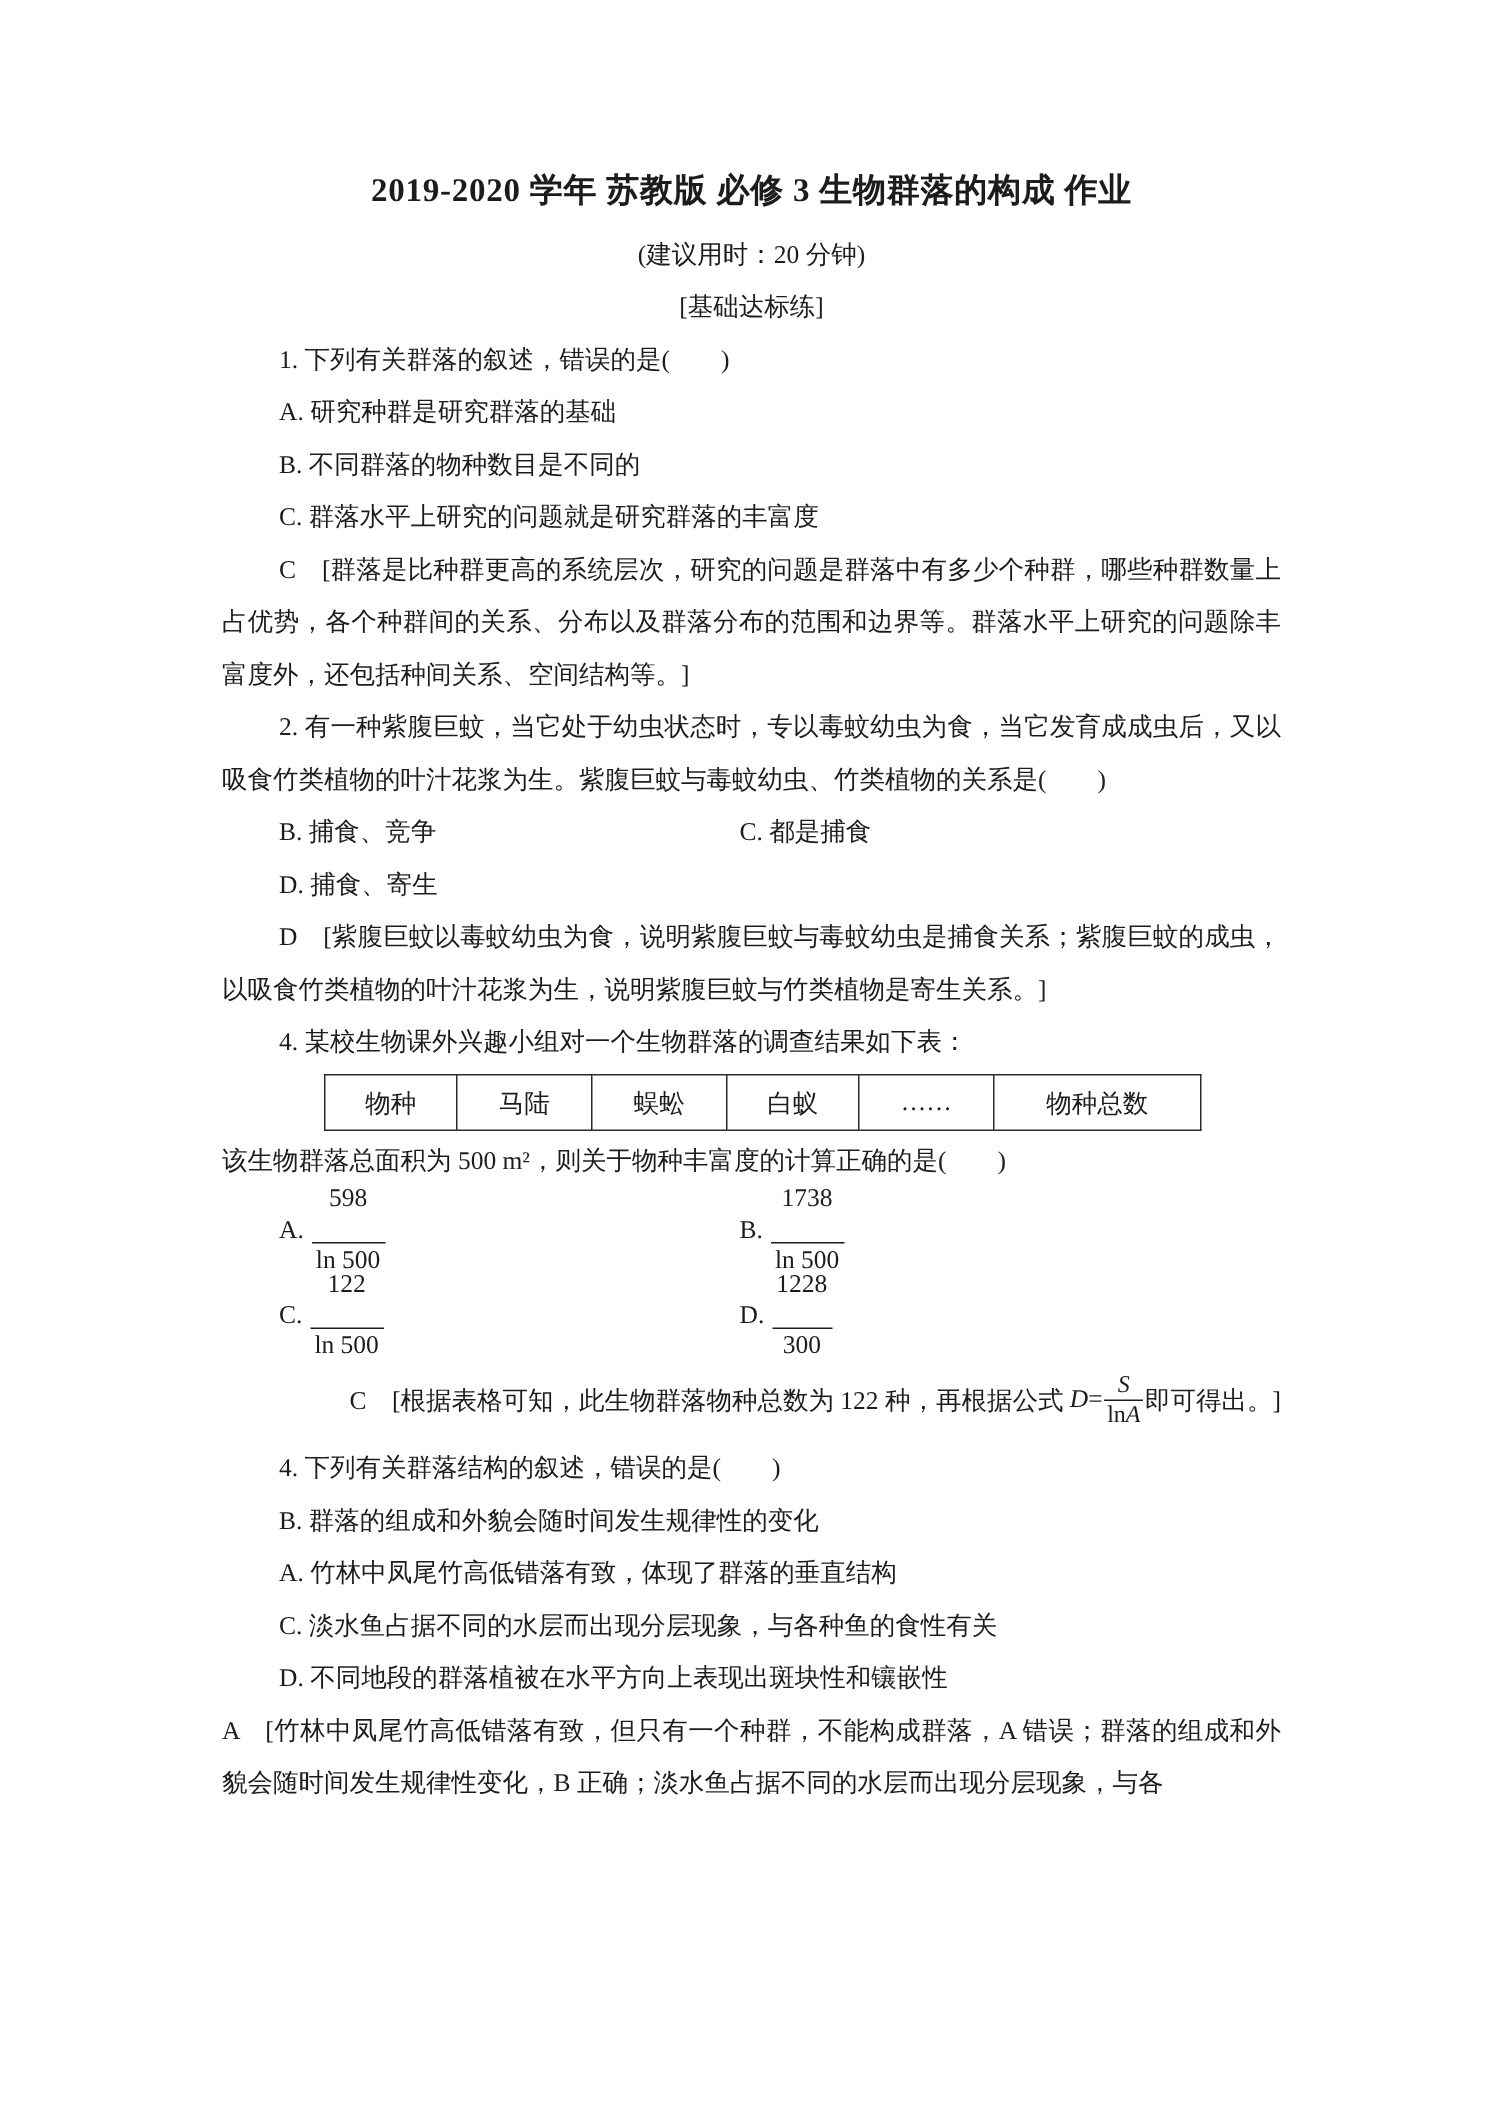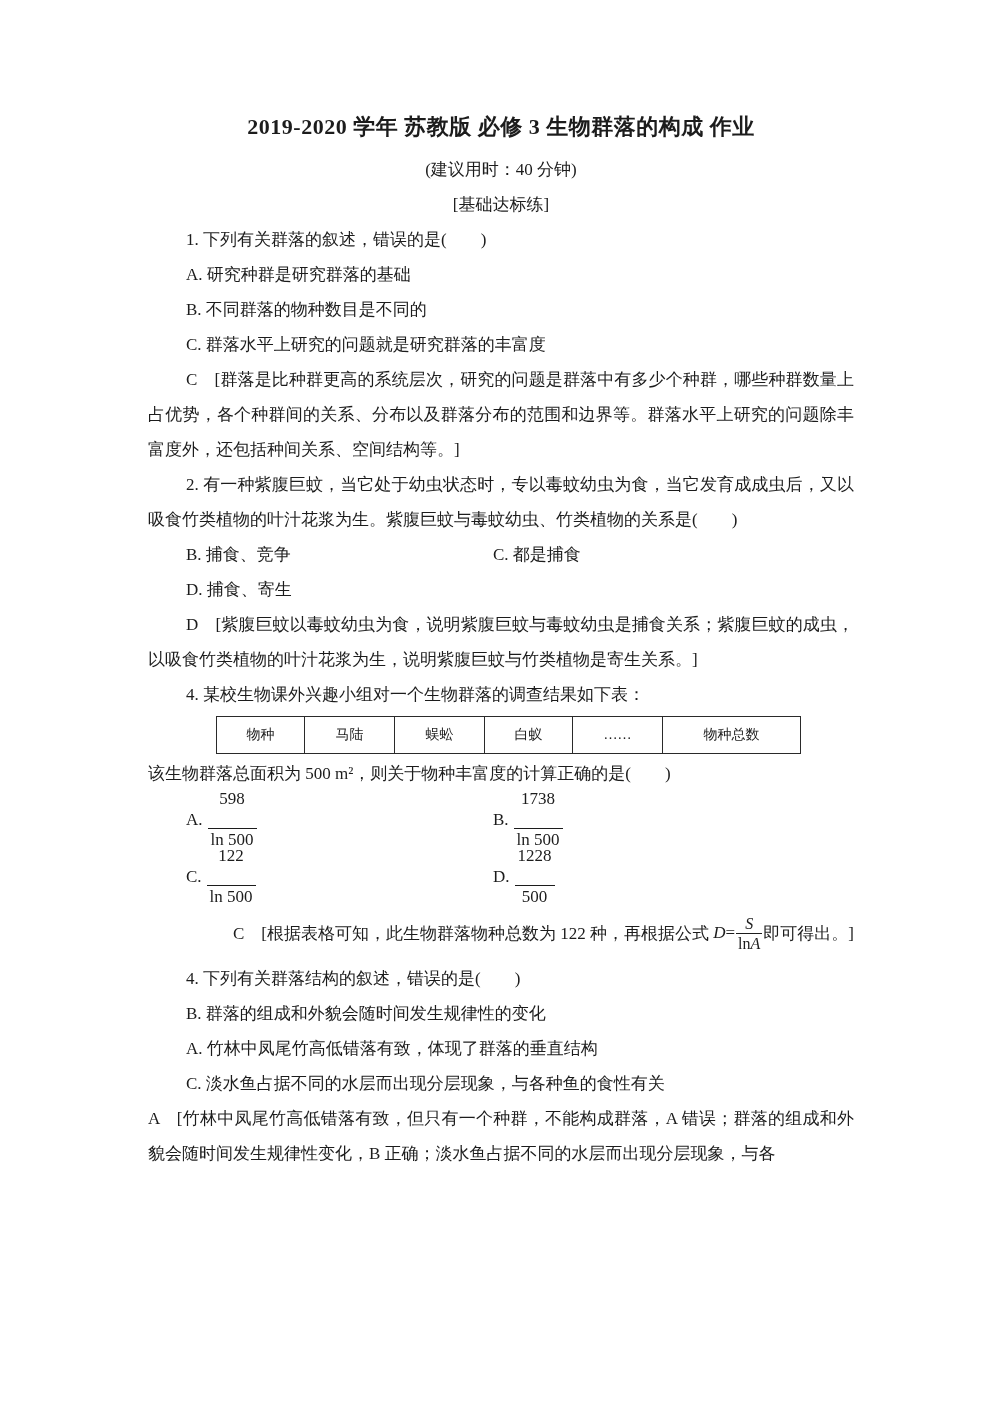--- a/index.html
+++ b/index.html
@@ -31,21 +31,21 @@
   .opt { padding-left: 38px; }
   .opt-grid {
     display: grid;
     grid-template-columns: 307px auto;
     padding-left: 38px;
   }
   table.species {
     border-collapse: collapse;
     margin: 4px 0 2px 68px;
     text-align: center;
-    font-size: 14px;
+    font-size: 17px;
     line-height: normal;
   }
   table.species td {
     border: 1.5px solid #2a2a2a;
     height: 36px;
     padding: 0 4px;
   }
   .frac-grid {
     display: grid;
     grid-template-columns: 307px auto;
@@ -86,21 +86,21 @@
   }
   .inline-frac .den { border-top: 1.3px solid #1c1c1c; padding: 0 2px; }
   var, .it { font-style: italic; font-family: "Liberation Serif", "DejaVu Serif", serif; }
 </style>
 </head>
 <body>
 
 <div class="page">
 
   <h1 class="title">2019-2020 学年 苏教版 必修 3 生物群落的构成 作业</h1>
-  <p class="center">(建议用时：40 分钟)</p>
+  <p class="center">(建议用时：20 分钟)</p>
   <p class="center">[基础达标练]</p>
 
   <p class="indent">1. 下列有关群落的叙述，错误的是(　　)</p>
   <p class="opt">A. 研究种群是研究群落的基础</p>
   <p class="opt">B. 不同群落的物种数目是不同的</p>
   <p class="opt">C. 群落水平上研究的问题就是研究群落的丰富度</p>
   <p class="indent">C　[群落是比种群更高的系统层次，研究的问题是群落中有多少个种群，哪些种群数量上占优势，各个种群间的关系、分布以及群落分布的范围和边界等。群落水平上研究的问题除丰富度外，还包括种间关系、空间结构等。]</p>
 
   <p class="indent">2. 有一种紫腹巨蚊，当它处于幼虫状态时，专以毒蚊幼虫为食，当它发育成成虫后，又以吸食竹类植物的叶汁花浆为生。紫腹巨蚊与毒蚊幼虫、竹类植物的关系是(　　)</p>
   <div class="opt-grid">
@@ -154,28 +154,29 @@
       <span>C.</span>
       <span class="frac">
         <span class="num">122</span>
         <span class="den">ln 500</span>
       </span>
     </div>
     <div class="frac-item">
       <span>D.</span>
       <span class="frac">
         <span class="num">1228</span>
-        <span class="den">500</span>
+        <span class="den">300</span>
       </span>
     </div>
   </div>
 
   <div class="formula-line">
     <span>C　[根据表格可知，此生物群落物种总数为 122 种，再根据公式 </span><var>D</var><span>=</span><span class="inline-frac"><span class="num"><var>S</var></span><span class="den"><span>ln</span><var>A</var></span></span><span>即可得出。]</span>
   </div>
 
   <p class="indent">4. 下列有关群落结构的叙述，错误的是(　　)</p>
   <p class="opt">B. 群落的组成和外貌会随时间发生规律性的变化</p>
   <p class="opt">A. 竹林中凤尾竹高低错落有致，体现了群落的垂直结构</p>
   <p class="opt">C. 淡水鱼占据不同的水层而出现分层现象，与各种鱼的食性有关</p>
+  <p class="opt">D. 不同地段的群落植被在水平方向上表现出斑块性和镶嵌性</p>
   <p>A　[竹林中凤尾竹高低错落有致，但只有一个种群，不能构成群落，A 错误；群落的组成和外貌会随时间发生规律性变化，B 正确；淡水鱼占据不同的水层而出现分层现象，与各</p>
 
 </div>
 
 </body></html>

